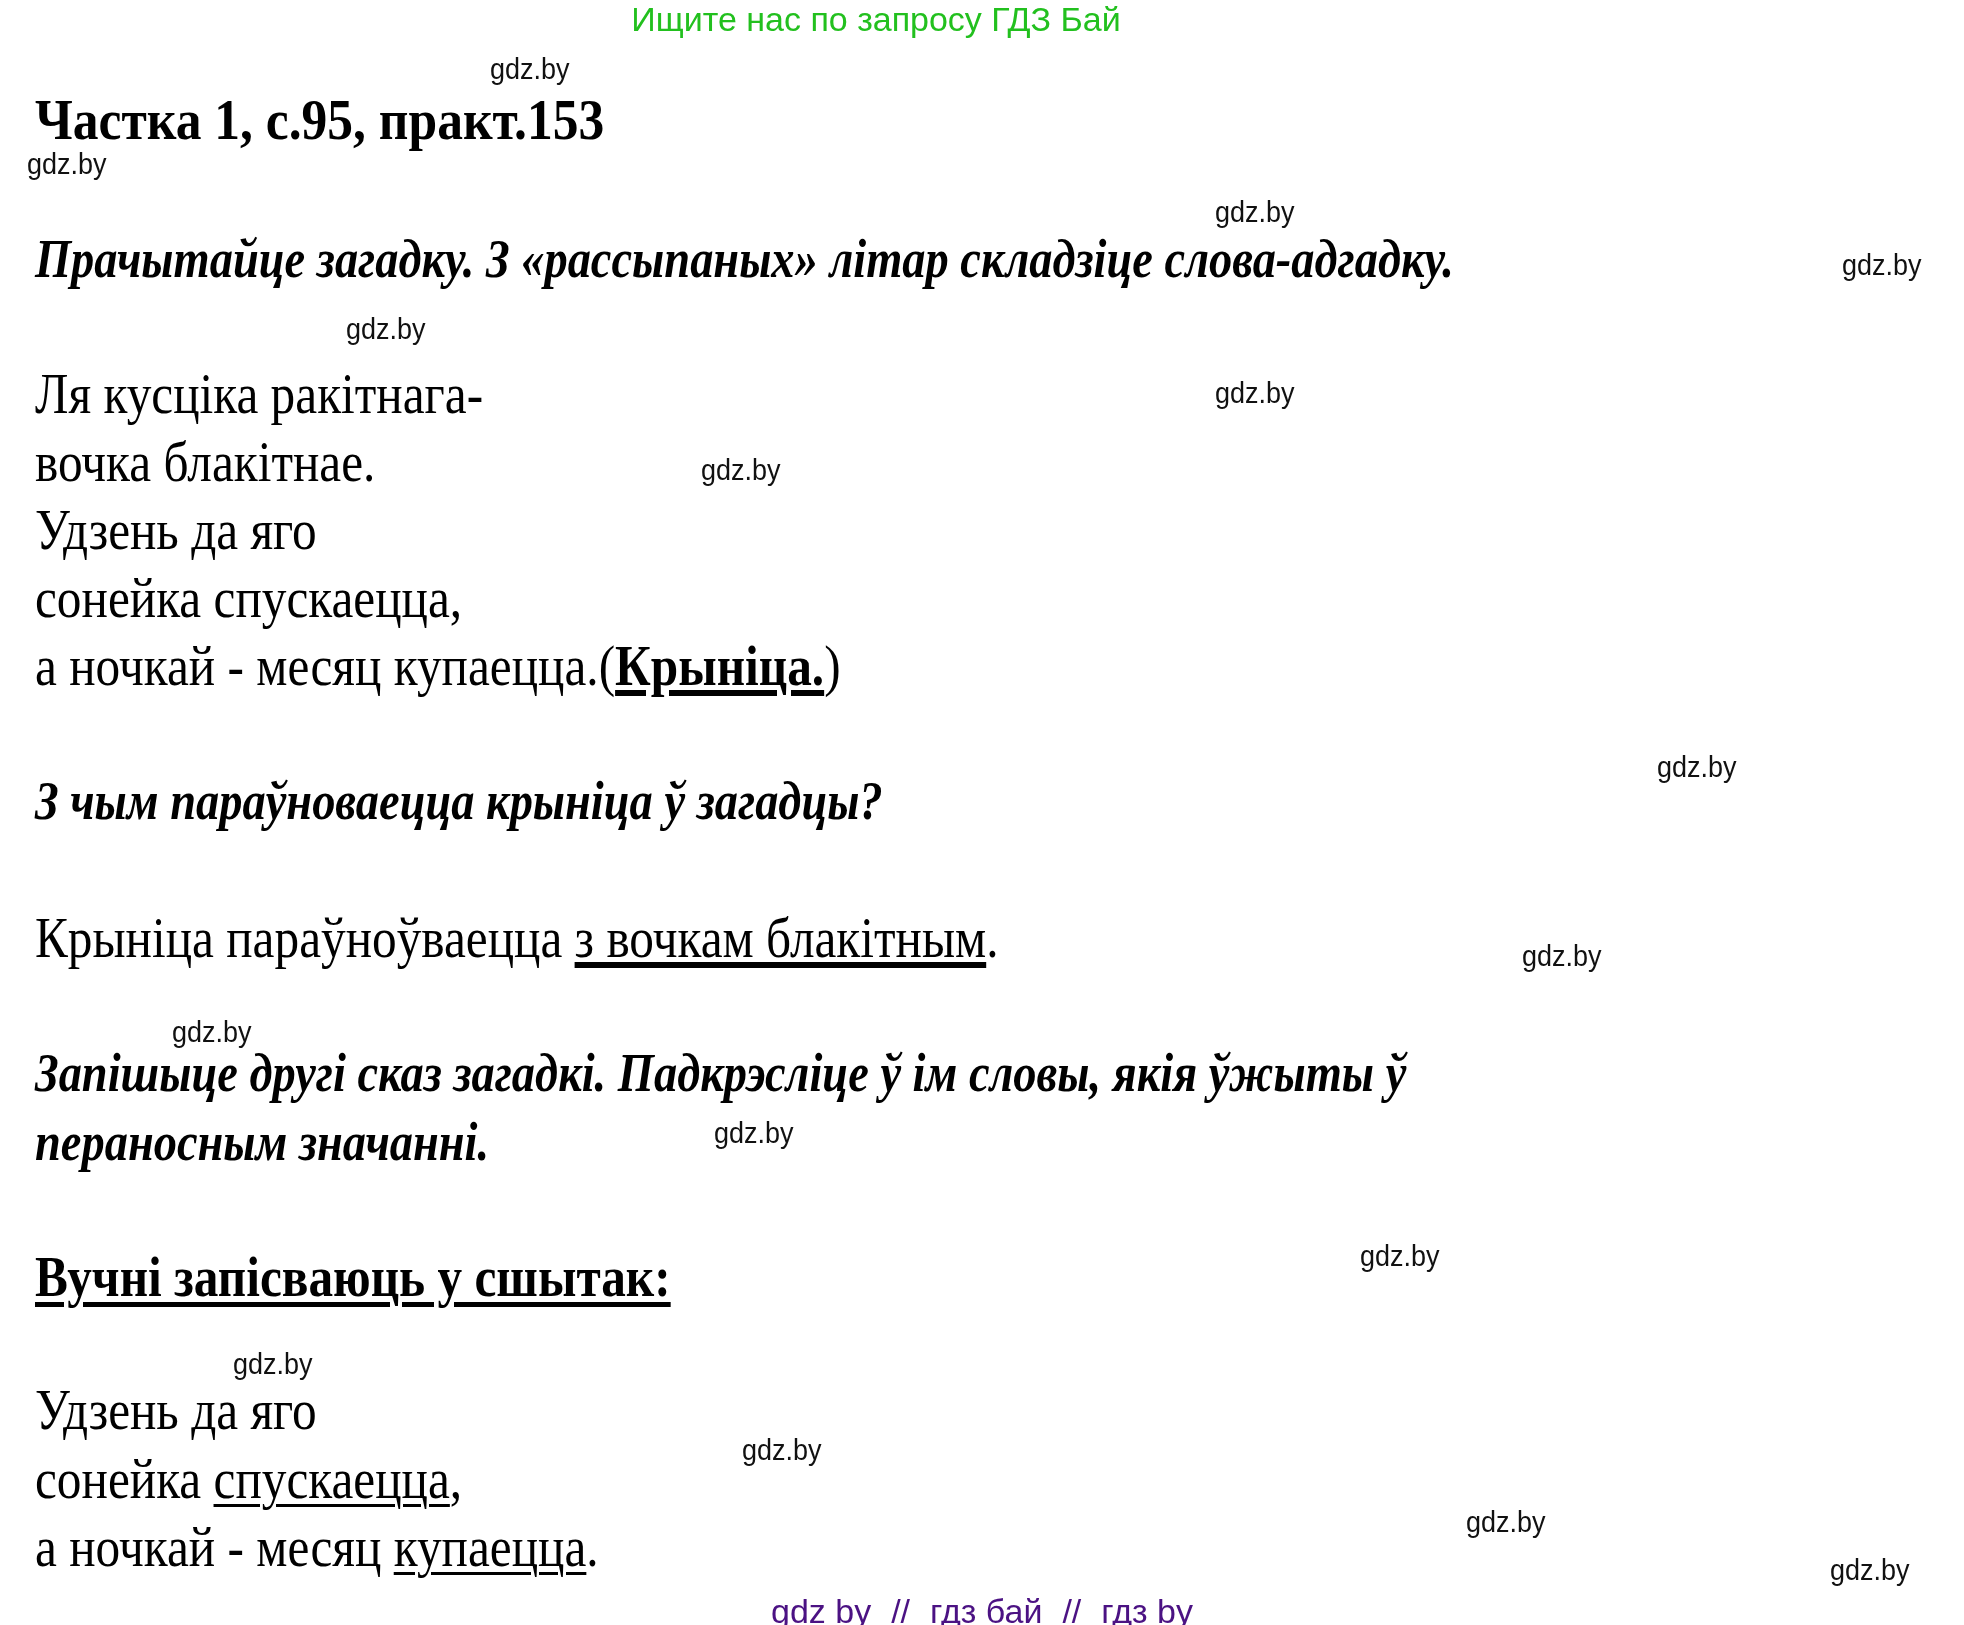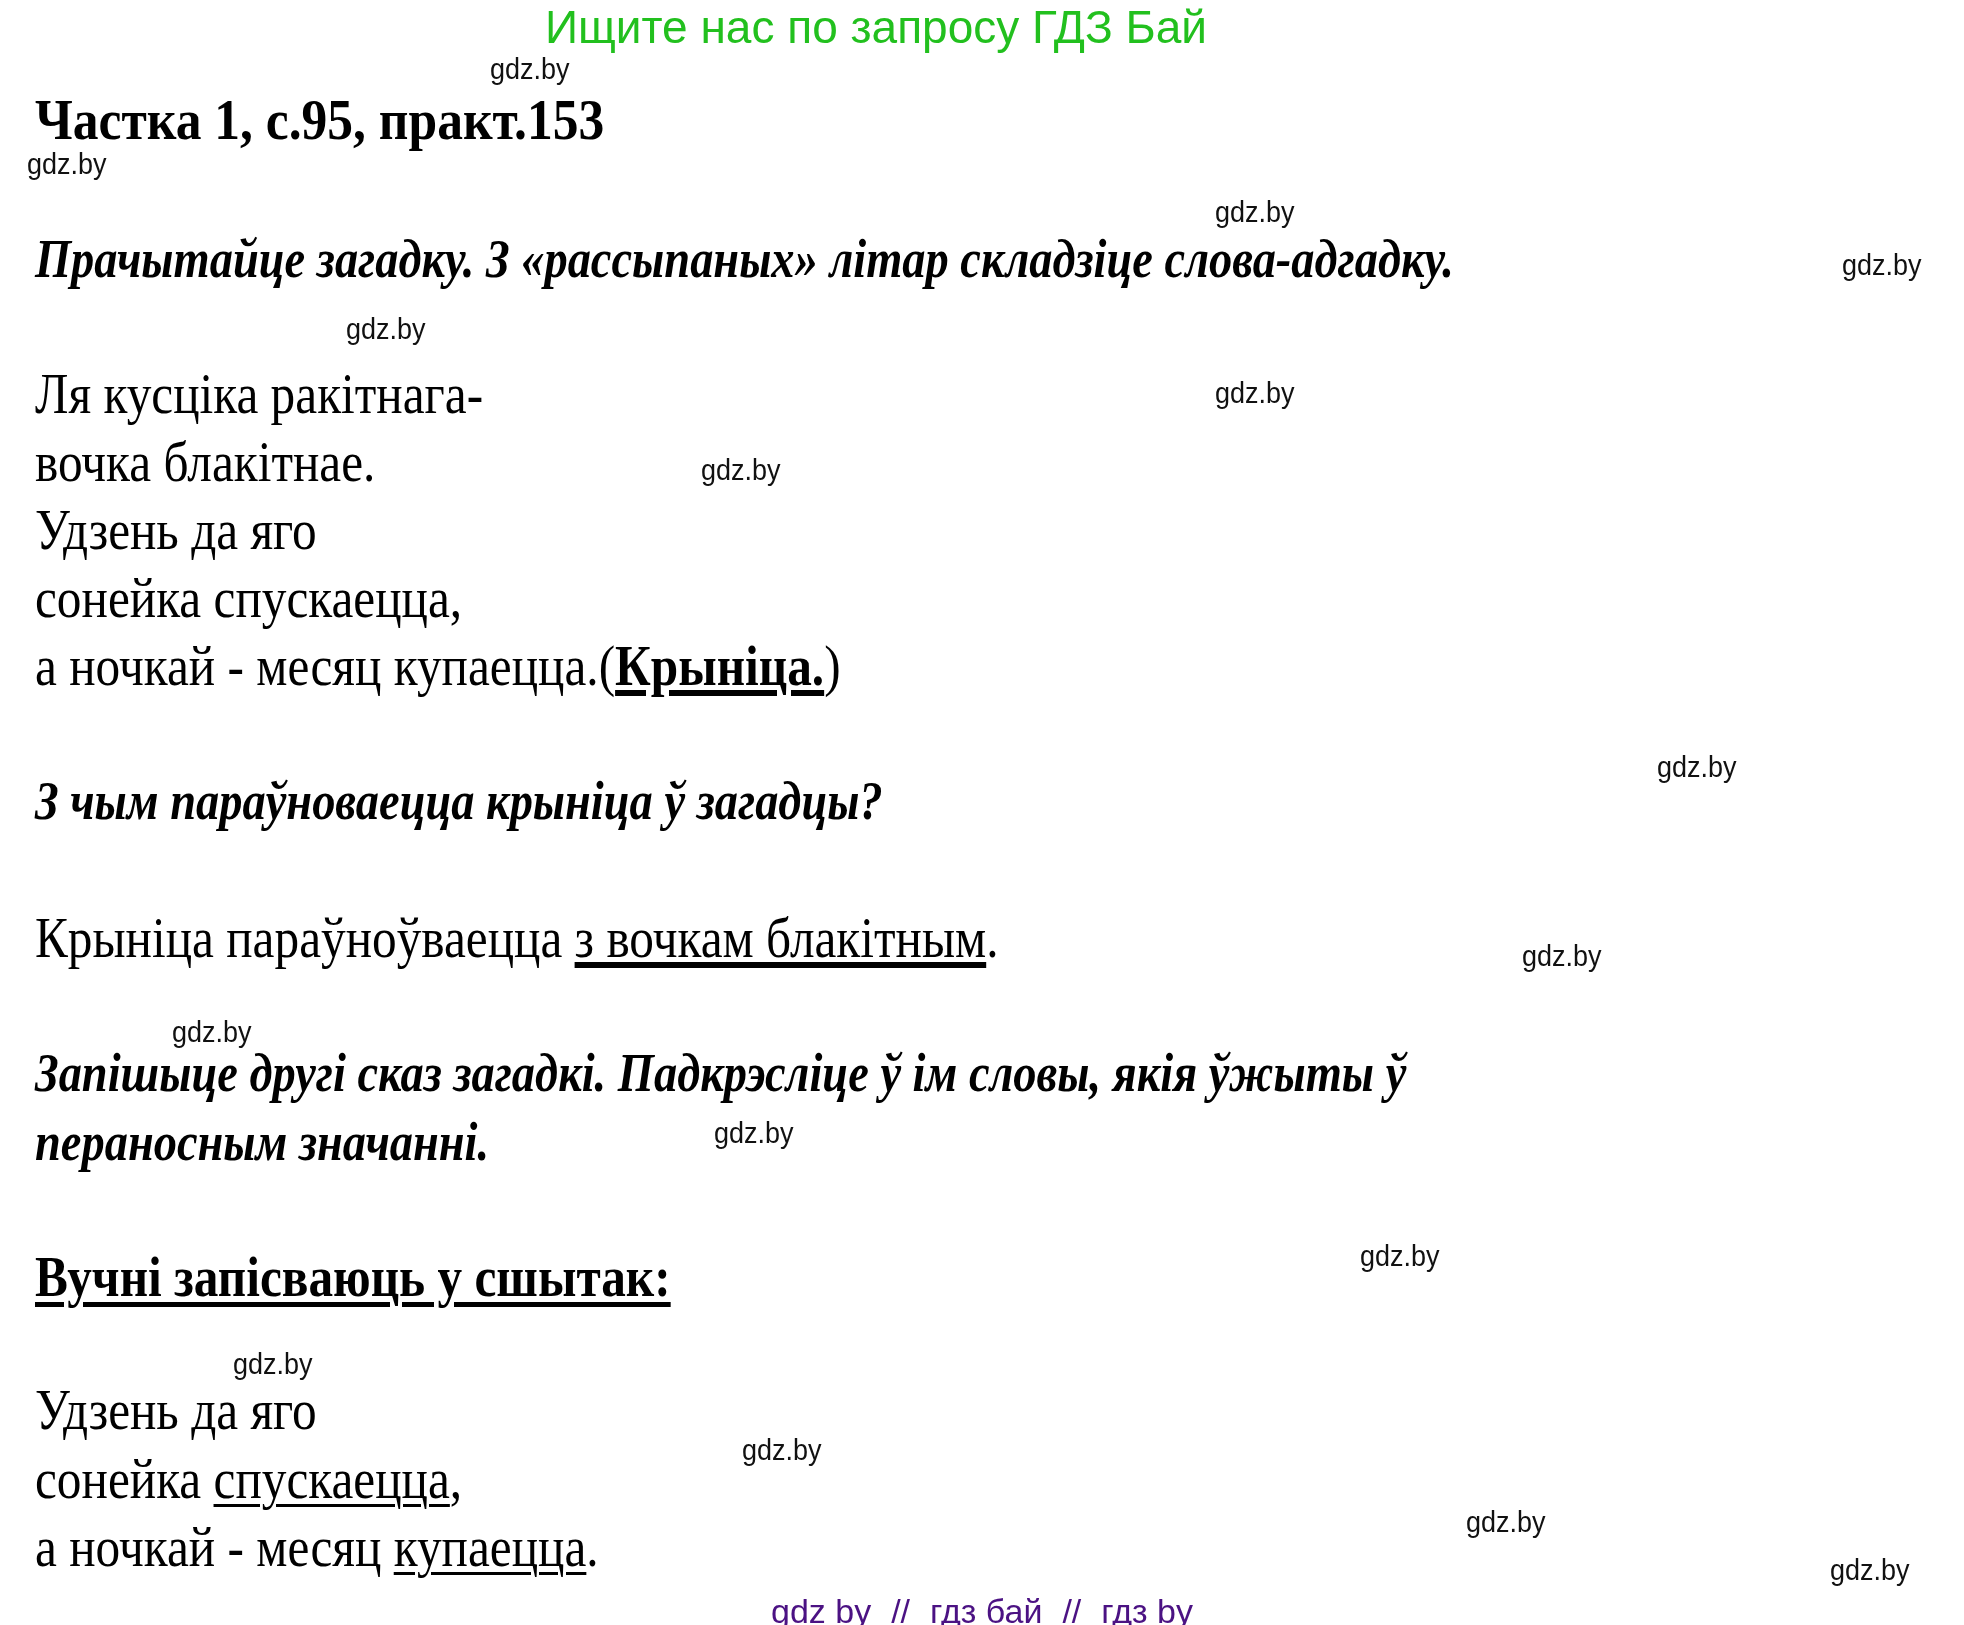--- a/index.html
+++ b/index.html
@@ -1,20 +1,20 @@
 <!DOCTYPE html>
 <html><head>
 <meta charset="utf-8">
 <style>
   html, body { margin: 0; padding: 0; background: #ffffff; }
   body { width: 1964px; height: 1625px; position: relative; overflow: hidden; }
   .abs { position: absolute; white-space: nowrap; }
   .serif { font-family: "Liberation Serif", "DejaVu Serif", serif; color: #000; }
   .sans { font-family: "Liberation Sans", "DejaVu Sans", sans-serif; }
-  .banner { font-size: 46px; color: #22c01e; left: 0; width: 1752px; text-align: center; top: 0px; }
+  .banner { font-size: 34px; color: #22c01e; left: 0; width: 1752px; text-align: center; top: 0px; }
   .wm { font-size: 30px; color: #111; transform: scaleX(0.9); transform-origin: left top; }
   .title { font-size: 56px; font-weight: bold; left: 35px; top: 88px; transform: scaleX(0.92); transform-origin: left top; }
   .task { font-size: 54px; font-weight: bold; font-style: italic; left: 35px; transform: scaleX(0.86); transform-origin: left top; }
   .poem { font-size: 56px; left: 35px; transform: scaleX(0.88); transform-origin: left top; }
   .ul { text-decoration: underline; text-decoration-thickness: 3px; text-underline-offset: 6px; }
   .ulthick { text-decoration: underline; text-decoration-thickness: 6px; text-underline-offset: 5px; }
   .bold { font-weight: bold; }
   .heading2 { font-size: 56px; font-weight: bold; left: 35px; top: 1245px; transform: scaleX(0.88); transform-origin: left top; text-decoration: underline; text-decoration-thickness: 5px; text-underline-offset: 6px; }
   .footer { font-size: 34px; color: #4b1283; left: 0; width: 1964px; text-align: center; top: 1592px; }
   .footer .sep { margin: 0 20px; }

